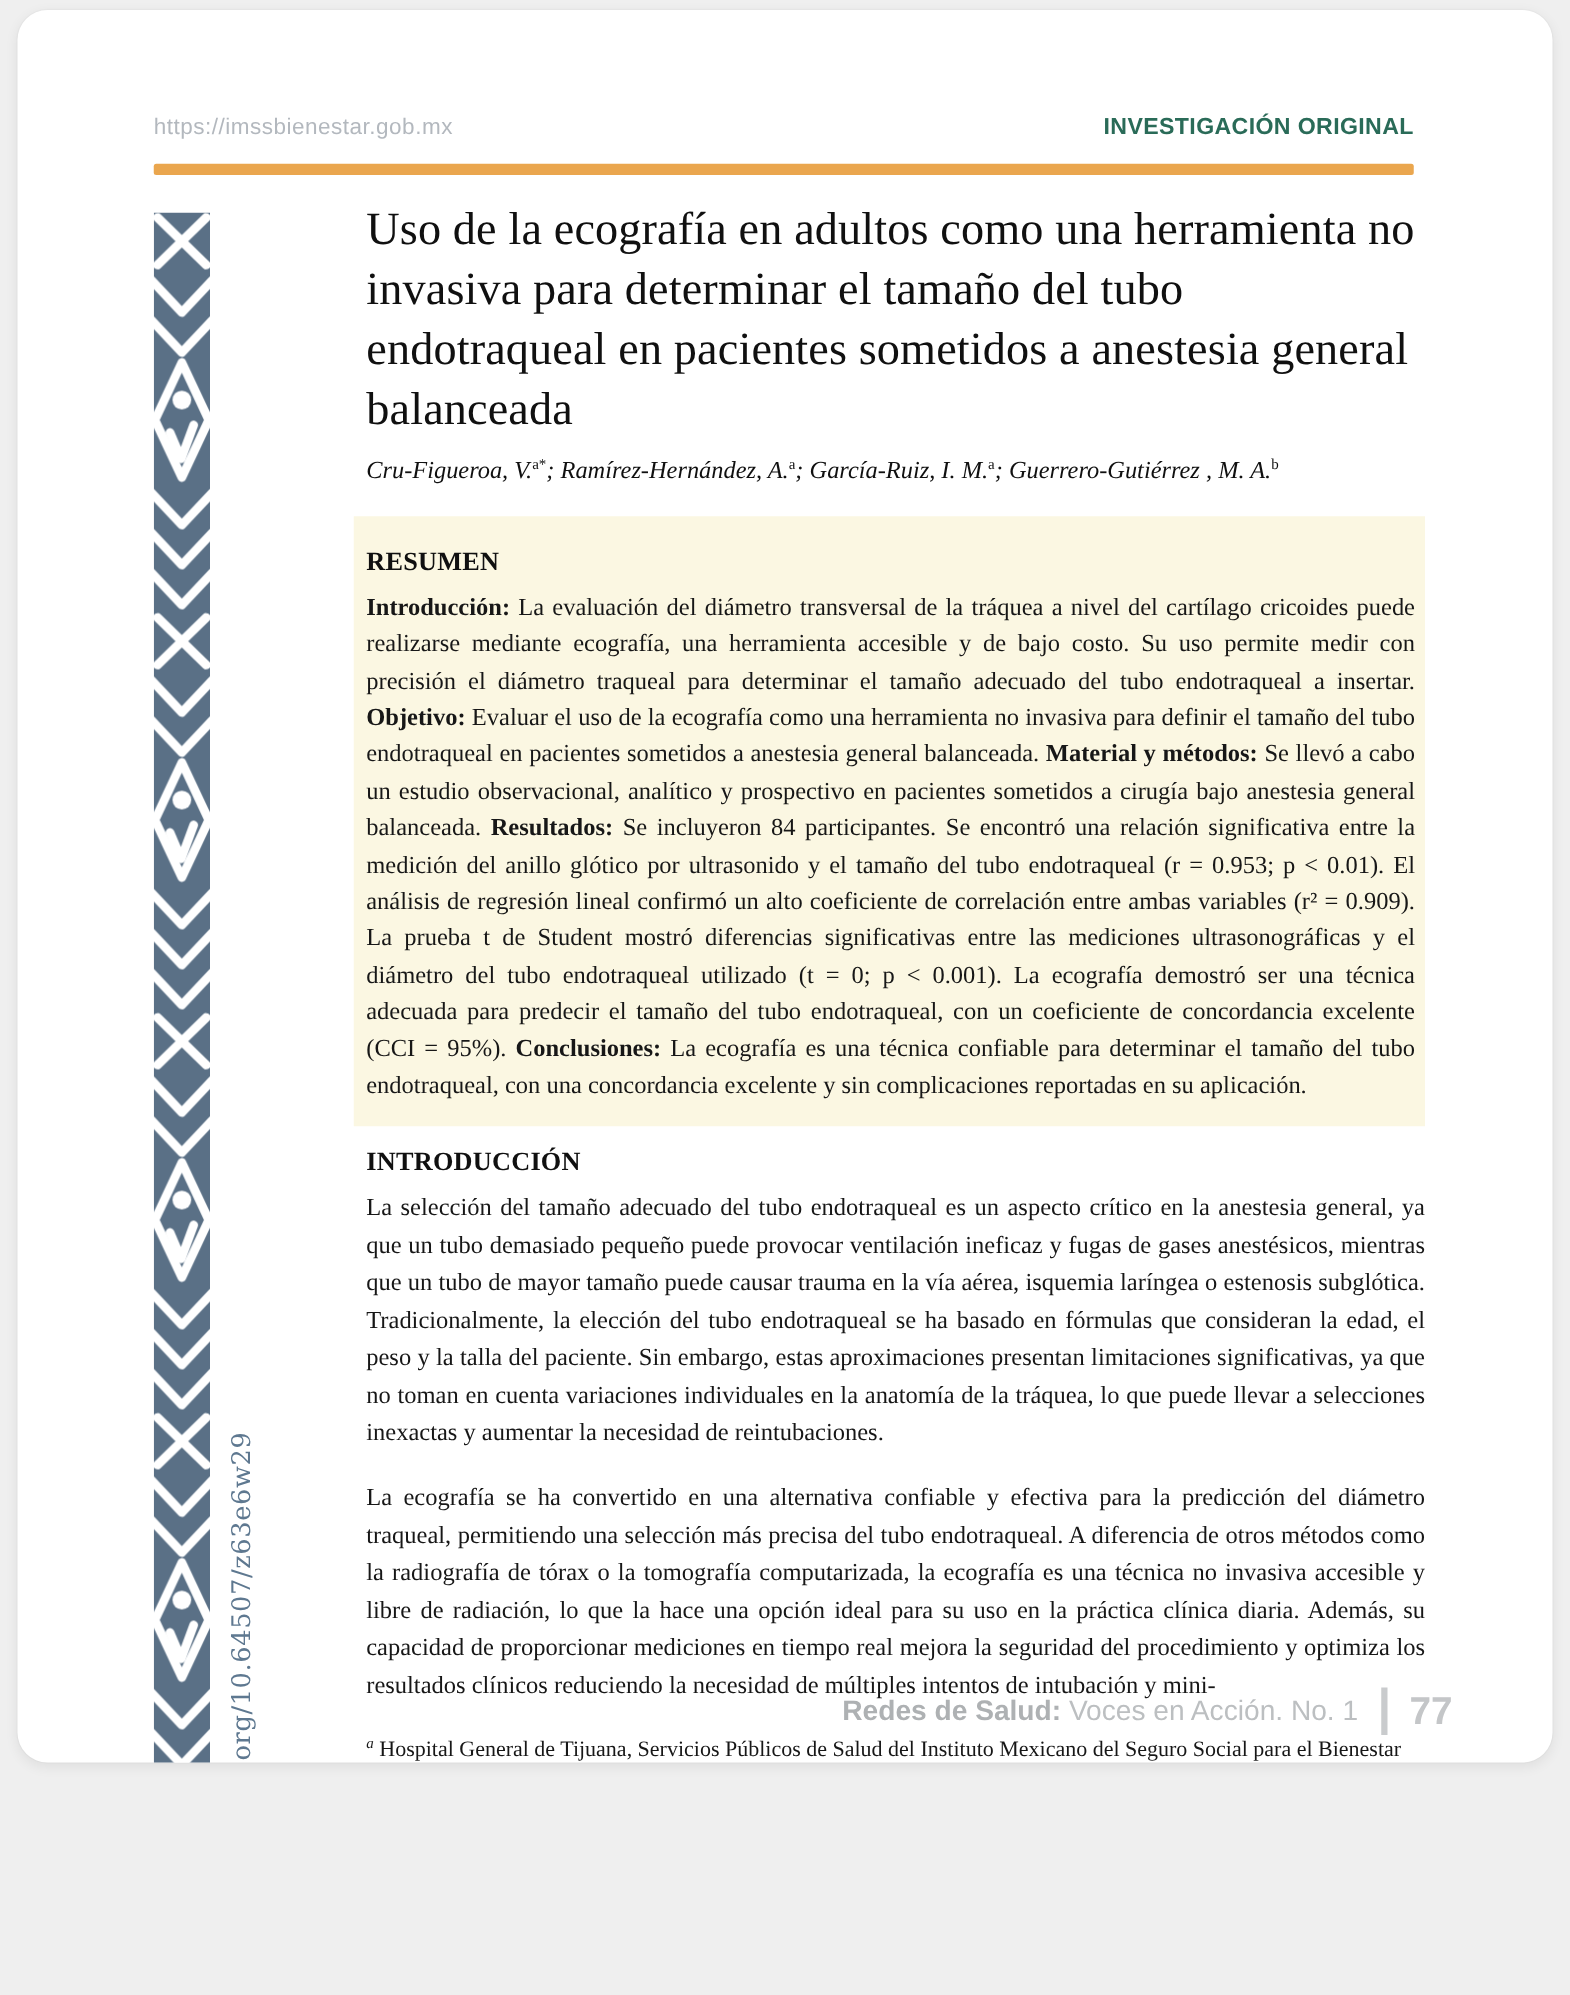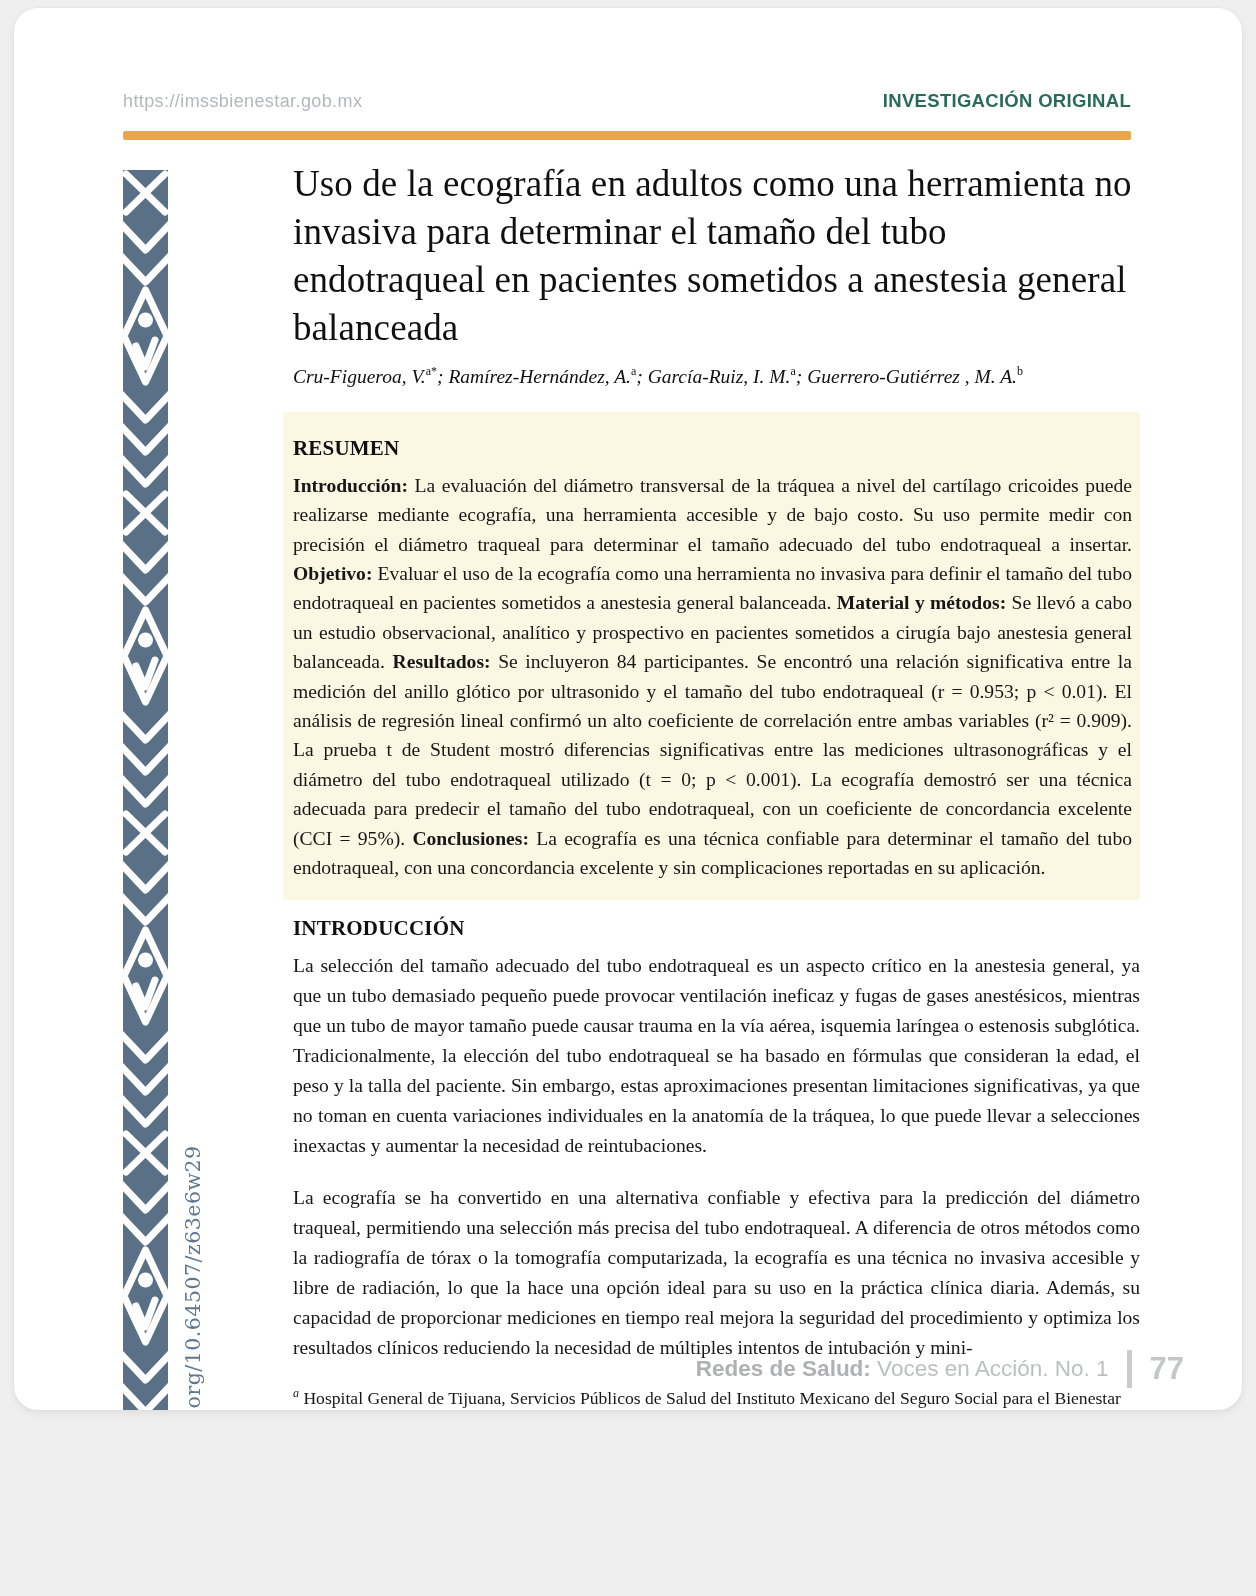--- a/index.html
+++ b/index.html
@@ -52,21 +52,21 @@
   .fn{margin:0;text-align:left;font-family:Liberation Serif, serif;}
   .fn-a{padding-left:18px;text-indent:-18px;}
   .fn sup{font-size:12px;font-style:italic;}
   .fn-rule{position:absolute;left:-2px;top:30px;width:300px;height:2px;background:#96AFC6;}
   .fn-b-marker{position:absolute;left:0px;top:28px;font-size:12.5px;font-style:italic;}
   .fn-b{padding-left:8px;margin-top:20px;}
   .fn-email{margin-top:7px;}
   .fn-email a{color:#171717;text-decoration:none;}
   
   .footer{
-    position:absolute;right:58px;bottom:22px;display:flex;align-items:center;gap:18px;
+    position:absolute;right:80px;bottom:22px;display:flex;align-items:center;gap:18px;
     font-family:"Liberation Sans",sans-serif;
   }
   .footer-text{font-size:22.5px;color:#bcbfc1;}
   .footer-text b{color:#aeb1b3;}
   .footer-divider{width:5px;height:38px;background:#c9cbcd;}
   .footer-page{font-size:31px;font-weight:bold;color:#c4c6c8;}
 </style>
 </head>
 <body>
 

